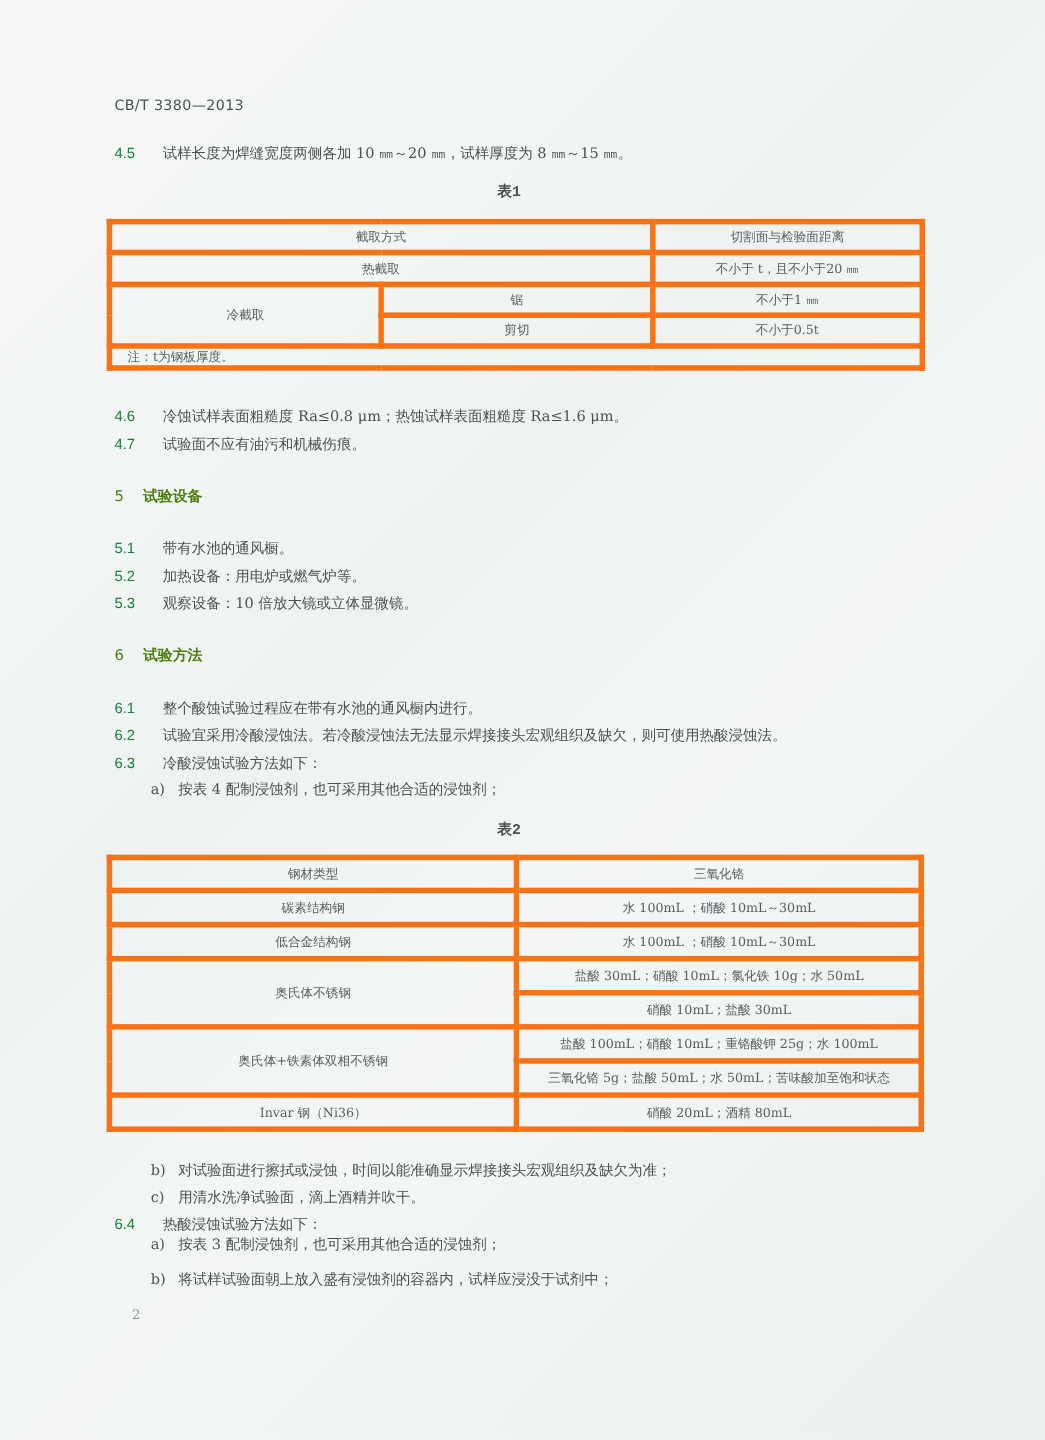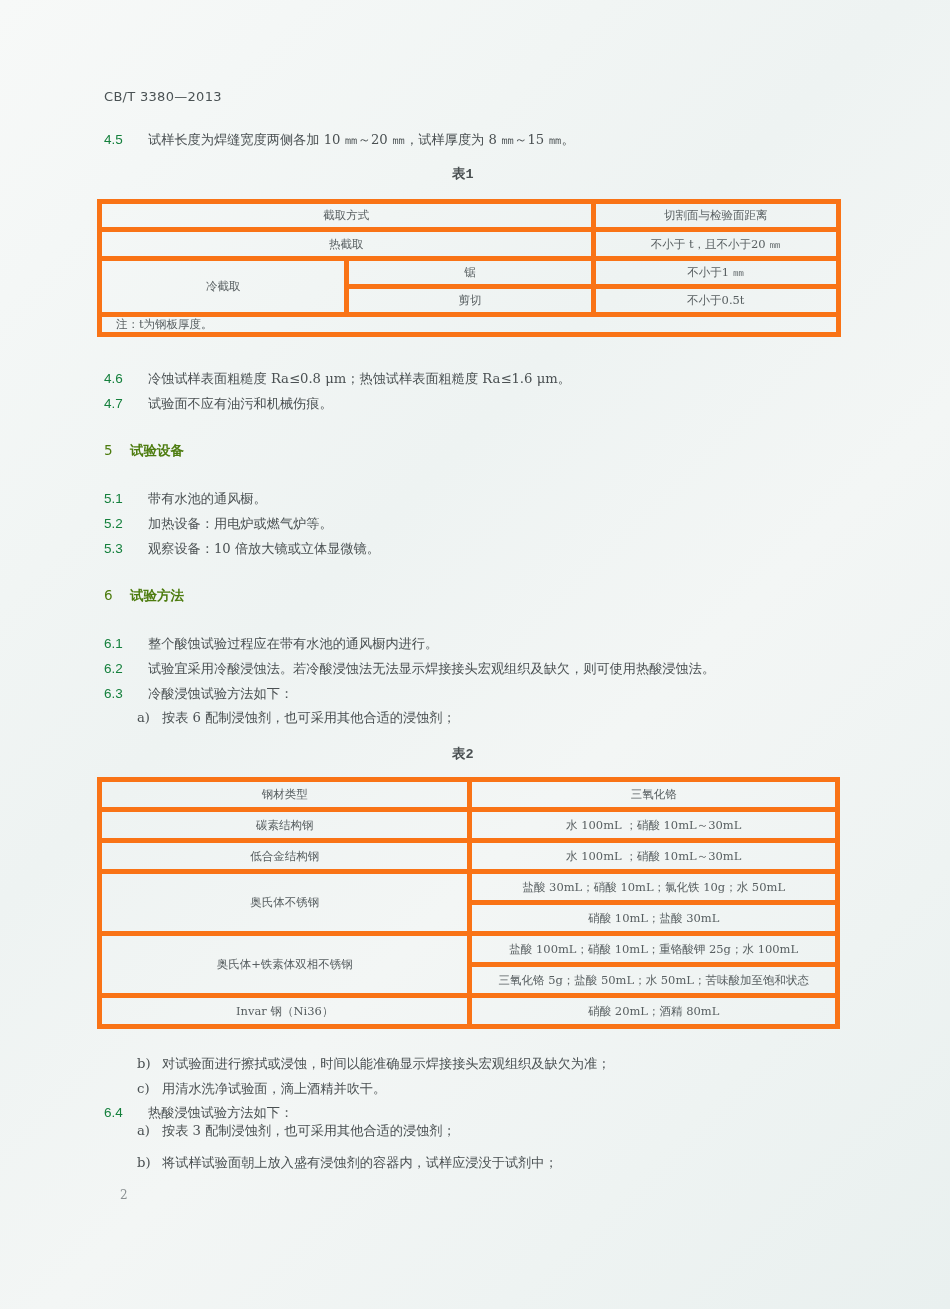--- a/index.html
+++ b/index.html
@@ -106,21 +106,21 @@
 <div class="para" style="top:635px">
   <span class="num">6.1</span><span>整个酸蚀试验过程应在带有水池的通风橱内进行。</span>
 </div>
 <div class="para" style="top:660px">
   <span class="num">6.2</span><span>试验宜采用冷酸浸蚀法。若冷酸浸蚀法无法显示焊接接头宏观组织及缺欠，则可使用热酸浸蚀法。</span>
 </div>
 <div class="para" style="top:685px">
   <span class="num">6.3</span><span>冷酸浸蚀试验方法如下：</span>
 </div>
 <div class="sub" style="top:709px">
-  <span class="lbl">a)</span><span>按表 6 配制浸蚀剂，也可采用其他合适的浸蚀剂；</span>
+  <span class="lbl">a)</span><span>按表 4 配制浸蚀剂，也可采用其他合适的浸蚀剂；</span>
 </div>
 
 <div class="tcap" style="left:452px; top:745px">表2</div>
 
 <table style="left:97px; top:777px; width:743px;">
   <colgroup>
       <col style="width:373px">
       <col style="width:370px">
     </colgroup>
   <tbody>

